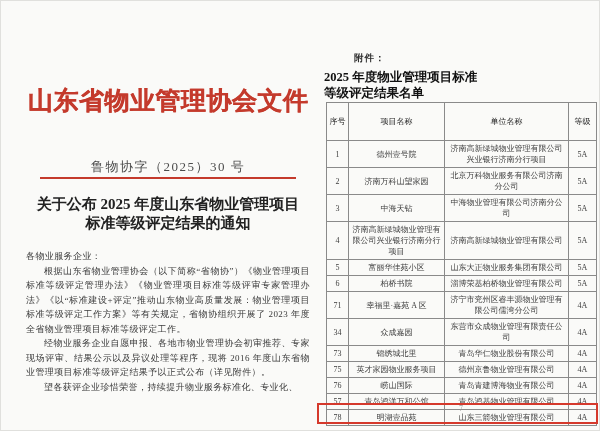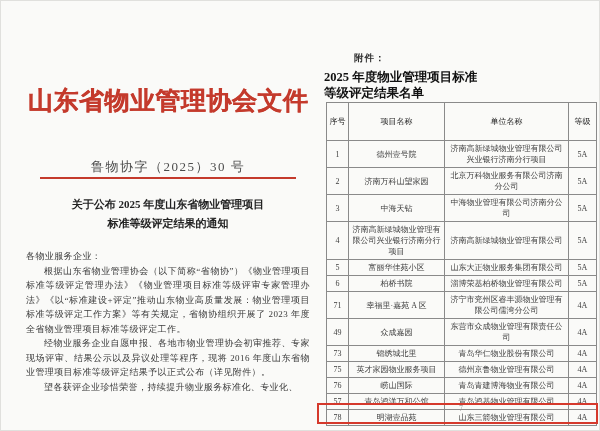--- a/index.html
+++ b/index.html
@@ -39,21 +39,21 @@
     text-align:center;
     font-size:13px;color:#4c4c4c;letter-spacing:1.5px;
   }
   .red-rule{
     position:absolute;top:161px;left:14px;width:256px;height:2px;
     background:var(--red);
   }
   .notice-title{
     position:absolute;top:179px;left:0;width:100%;
     text-align:center;
-    font-size:11px;font-weight:bold;line-height:19px;color:#222;
+    font-size:15px;font-weight:bold;line-height:19px;color:#222;
   }
   .body-text{
     position:absolute;top:226px;left:0;width:100%;
     font-size:9px;line-height:14.5px;letter-spacing:0.4px;
     text-align:justify;
     margin-top:7px;
   }
   .body-text p{margin:0;text-indent:2em;}
   .body-text p.salutation{text-indent:0;}
   
@@ -178,21 +178,21 @@
     <td>淄博荣基柏桥物业管理有限公司</td>
     <td>5A</td>
   </tr>
           <tr>
     <td>71</td>
     <td>幸福里·嘉苑 A 区</td>
     <td>济宁市兖州区睿丰源物业管理有限公司儒湾分公司</td>
     <td>4A</td>
   </tr>
           <tr>
-    <td>49</td>
+    <td>34</td>
     <td>众成嘉园</td>
     <td>东营市众成物业管理有限责任公司</td>
     <td>4A</td>
   </tr>
           <tr>
     <td>73</td>
     <td>锦绣城北里</td>
     <td>青岛华仁物业股份有限公司</td>
     <td>4A</td>
   </tr>

